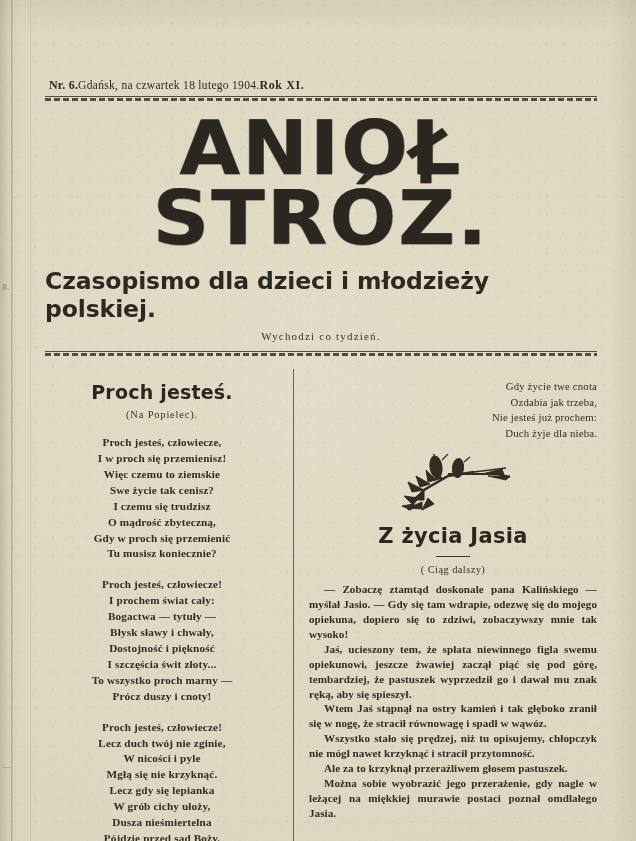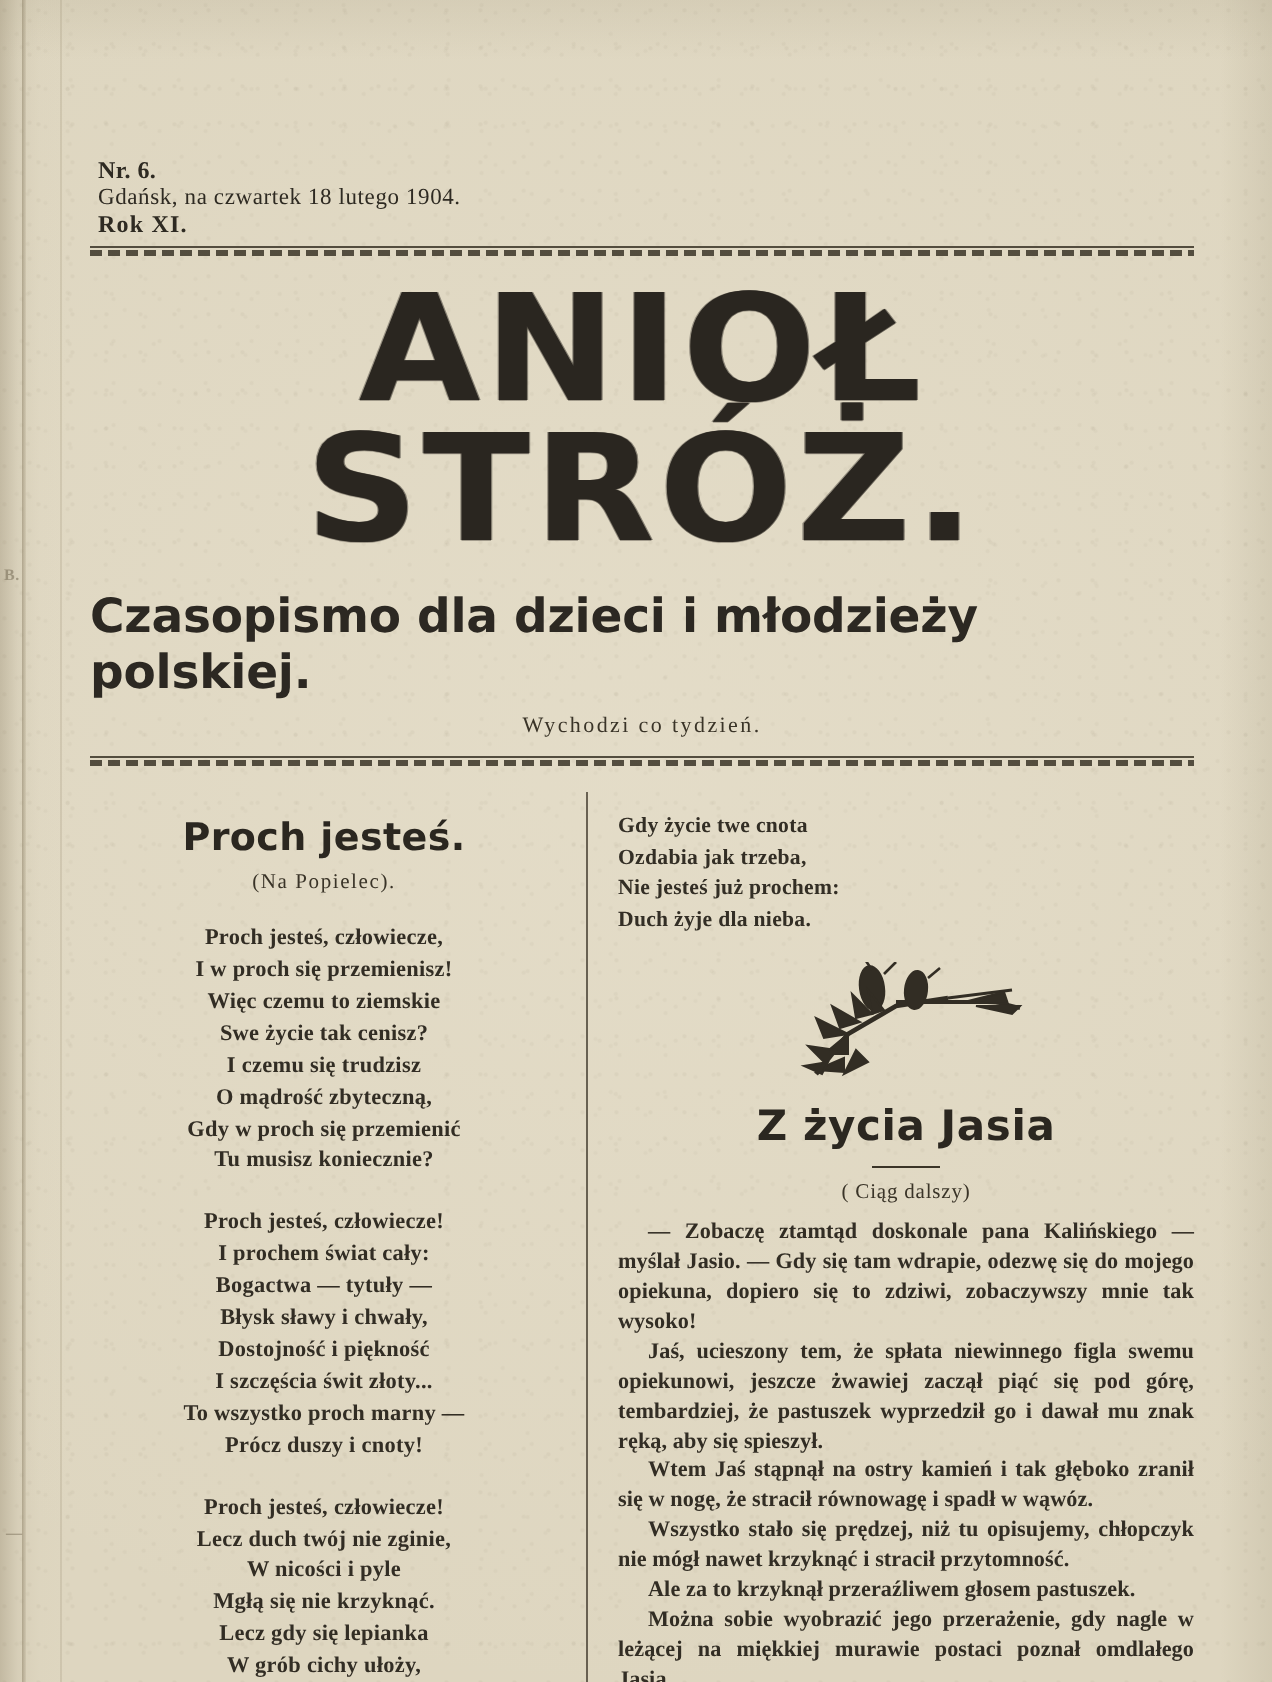--- a/index.html
+++ b/index.html
@@ -71,26 +71,24 @@
     position: absolute;
     left: 45px;
     top: 78px;
     width: 552px;
   }
 
   
   .issueline {
     display: flex;
     align-items: baseline;
-    justify-content: space-between;
     color: #2e2a22;
     font-size: 11.5px;
     letter-spacing: 0.2px;
     padding: 0 4px 3px 4px;
-    flex-direction: column;
   }
   .issue-no { font-weight: bold; font-size: 12px; }
   .issue-date { font-size: 11.5px; letter-spacing: 0.3px; }
   .issue-year { font-weight: bold; font-size: 12px; letter-spacing: 0.6px; }
 
   .rule-thin {
     height: 1px;
     background: #3a3427;
     opacity: 0.85;
   }
@@ -189,22 +187,22 @@
   }
   .stanza .vline { white-space: pre; display: block; }
   .stanza .ind { display: block; }
 
   
   .epigraph {
     margin-top: 12px;
     font-size: 10.8px;
     line-height: 1.45;
     color: #332e25;
-    text-align: left;
-    font-weight: bold;
+    text-align: right;
+    font-weight: normal;
     letter-spacing: 0.15px;
   }
   .epigraph span { display: block; }
 
   .vignette {
     text-align: center;
     margin-top: 12px;
     height: 60px;
   }
 

